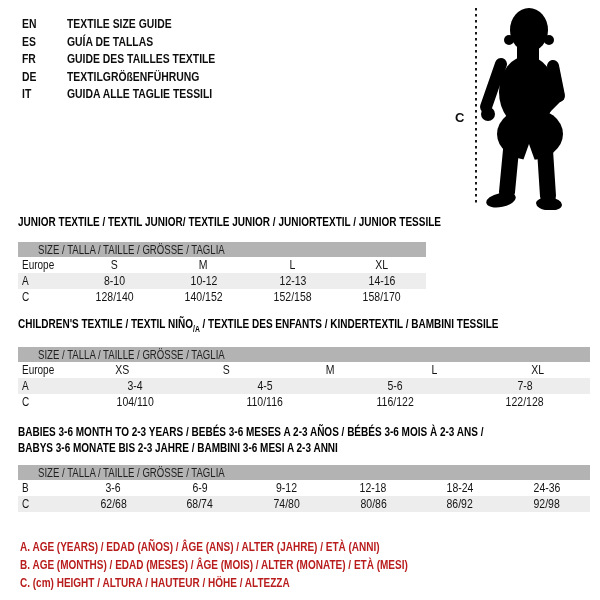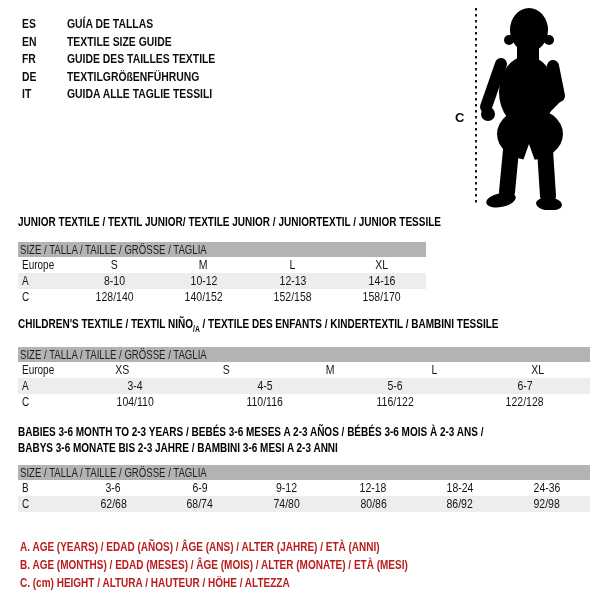--- a/index.html
+++ b/index.html
@@ -32,44 +32,44 @@
   .table-block.children{top:317px;width:572px;}
   .table-block.babies{top:424px;width:572px;}
   .tbl-title{font-weight:700;font-size:12.5px;color:#000;}
   .junior   .tbl-title{height:27px;line-height:14px;}
   .children .tbl-title{height:30px;line-height:14px;text-align:center;}
   .babies   .tbl-title{height:41px;line-height:16px;}
   .title-line{white-space:nowrap;}
   .sub{font-size:8.5px;vertical-align:sub;}
 
   .size-table{width:100%;}
-  .t-header{height:15px;background:var(--header-bg);display:flex;align-items:center;padding-left:2px;
+  .t-header{height:15px;background:var(--header-bg);display:flex;align-items:center;padding-left:20px;
             font-size:12px;color:#1f1f1f;}
   .t-row{display:flex;height:16px;align-items:center;font-size:12.5px;}
   .t-row.shaded{background:var(--shaded-bg);}
   .t-label{flex:0 0 52px;padding-left:4px;}
   .t-cell{flex:1;text-align:center;}
 
   
   .footnotes{position:absolute;left:20px;top:538px;}
   .note-line{height:18px;line-height:18px;font-weight:700;font-size:12.5px;color:#b91c1c;white-space:nowrap;}
 </style>
 </head>
 <body>
 
 <div class="page">
 
   <div class="languages">
       <div class="lang-row">
+        <span class="lang-code cond">EN</span>
+        <span class="lang-title cond">TEXTILE SIZE GUIDE</span>
+      </div>
+      <div class="lang-row">
         <span class="lang-code cond">ES</span>
         <span class="lang-title cond">GUÍA DE TALLAS</span>
-      </div>
-      <div class="lang-row">
-        <span class="lang-code cond">EN</span>
-        <span class="lang-title cond">TEXTILE SIZE GUIDE</span>
       </div>
       <div class="lang-row">
         <span class="lang-code cond">FR</span>
         <span class="lang-title cond">GUIDE DES TAILLES TEXTILE</span>
       </div>
       <div class="lang-row">
         <span class="lang-code cond">DE</span>
         <span class="lang-title cond">TEXTILGRÖßENFÜHRUNG</span>
       </div>
       <div class="lang-row">
@@ -151,21 +151,21 @@
             <div class="t-cell"><span class="cond-c">S</span></div>
             <div class="t-cell"><span class="cond-c">M</span></div>
             <div class="t-cell"><span class="cond-c">L</span></div>
             <div class="t-cell"><span class="cond-c">XL</span></div>
           </div>
           <div class="t-row shaded">
             <div class="t-label"><span class="cond">A</span></div>
             <div class="t-cell"><span class="cond-c">3-4</span></div>
             <div class="t-cell"><span class="cond-c">4-5</span></div>
             <div class="t-cell"><span class="cond-c">5-6</span></div>
-            <div class="t-cell"><span class="cond-c">6-7</span></div>
+            <div class="t-cell"><span class="cond-c">7-8</span></div>
           </div>
           <div class="t-row">
             <div class="t-label"><span class="cond">C</span></div>
             <div class="t-cell"><span class="cond-c">104/110</span></div>
             <div class="t-cell"><span class="cond-c">110/116</span></div>
             <div class="t-cell"><span class="cond-c">116/122</span></div>
             <div class="t-cell"><span class="cond-c">122/128</span></div>
           </div>
         </div>
       </section>

